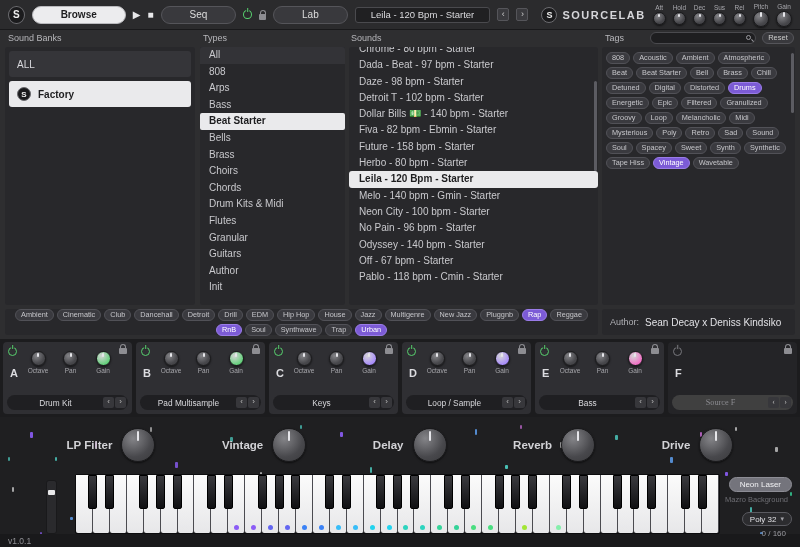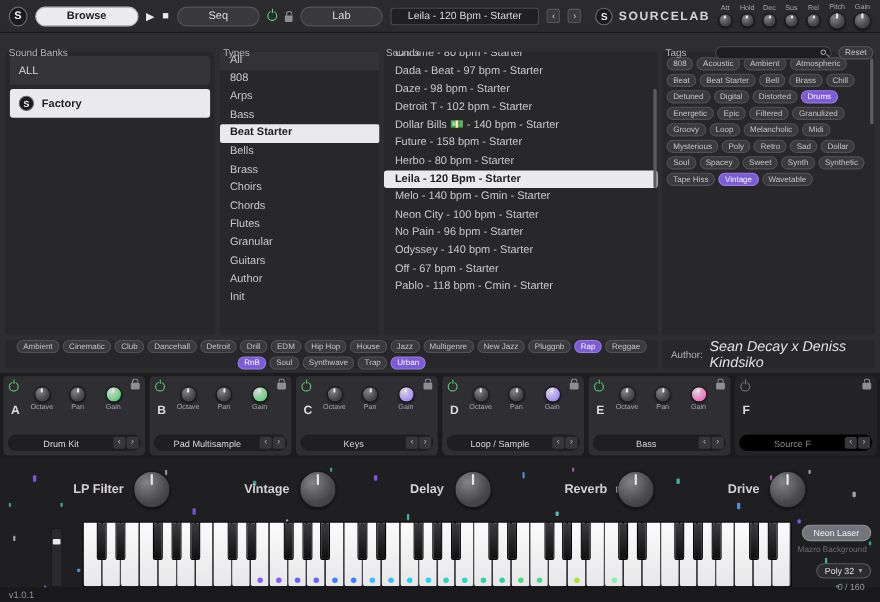--- a/index.html
+++ b/index.html
@@ -1,21 +1,21 @@
 <!DOCTYPE html>
 <html><head>
 <meta charset="utf-8">
 <style>
   * { margin:0; padding:0; box-sizing:border-box; }
   html,body { width:800px; height:547px; background:#151517; font-family:"Liberation Sans", sans-serif; overflow:hidden; }
   #app { position:relative; width:800px; height:547px; background:#2e2e30; overflow:hidden; }
 
   
   #top-bar { position:absolute; left:0; top:0; width:800px; height:30px; background:#2b2b2d; border-bottom:1px solid #19191b; display:flex; align-items:center; padding:0 8px; gap:7px; z-index:5; }
-  #col-headers { position:absolute; left:0; top:40px; width:800px; height:16px; z-index:4; }
+  #col-headers { position:absolute; left:0; top:30px; width:800px; height:16px; z-index:4; }
   #mid-region { position:absolute; left:0; top:339px; width:800px; height:78px; background:#1c1c1e; }
   #bottom-region { position:absolute; left:0; top:417px; width:800px; height:130px; background:#1f1f21; overflow:hidden; }
   #footer-bar { position:absolute; left:0; top:534px; width:800px; height:13px; background:#19191b; z-index:6; }
 
   
   .s-logo { border-radius:50%; background:#1b1b1d; border:1px solid #6c6c70; color:#eee; font-weight:bold; display:flex; align-items:center; justify-content:center; }
   .pill-btn { background:#39393d; border:1px solid #55555a; color:#ddd; border-radius:10px; font-size:10px; padding:2px 28px; line-height:12px; }
   .browse-btn { background:#ececee; color:#1d1d1f; border:1px solid #b9b9bd; font-weight:bold; }
   .knob { border-radius:50%; background:radial-gradient(circle at 35% 30%, #848488, #48484c 60%, #39393c); border:1px solid #1a1a1c; position:relative; box-shadow:0 1px 2px rgba(0,0,0,.6); }
   .knob::after { content:''; position:absolute; left:50%; top:7%; width:2px; height:32%; background:#e6e6ea; transform:translateX(-50%); border-radius:1px; }
@@ -70,33 +70,33 @@
   .tag-wrap { display:flex; flex-wrap:wrap; gap:3px; }
   .tag-pill { font-size:7.3px; color:#c6c6ca; background:#3a3a3f; border:1px solid #515157; border-radius:7px; padding:1px 5px; line-height:8px; }
   .tag-pill.on { background:#7c5bd6; border-color:#9a7ce8; color:#fff; }
 
   .vscroll { position:absolute; right:1px; width:3px; border-radius:2px; background:#5c5c62; }
 
   
   #genres-box { position:absolute; left:5px; top:309px; width:593px; height:26px; background:#28282b; border-radius:3px; display:flex; flex-wrap:wrap; justify-content:center; align-content:center; gap:3px; padding:2px 6px; }
   #author-box { position:absolute; left:602px; top:309px; width:193px; height:26px; background:#28282b; border-radius:3px; display:flex; align-items:center; padding:0 8px; gap:6px; }
   #author-label { font-size:9px; color:#b0b0b5; }
-  #author-value { font-size:13px; color:#e2e2e6;font-style:italic; }
+  #author-value { font-size:10px; color:#e2e2e6; }
 
   
   #channels-row { position:absolute; left:3px; top:342px; width:794px; height:72px; display:flex; gap:4px; }
   .channel { flex:1; background:#2f2f33; border-radius:4px; position:relative; }
   .channel.empty { background:#242427; }
   .ch-power { position:absolute; left:5px; top:5px; }
   .ch-lock { position:absolute; right:5px; top:2px; }
   .ch-letter { position:absolute; left:7px; top:25px; font-size:11px; font-weight:bold; color:#dcdce0; }
   .ch-knobs { position:absolute; left:22px; right:16px; top:9px; display:flex; justify-content:space-between; }
   .k-col { display:flex; flex-direction:column; align-items:center; gap:1px; width:26px; }
   .ch-name { position:absolute; left:4px; right:4px; bottom:4px; height:15px; background:#1f1f22; border-radius:8px; display:flex; align-items:center; padding:0 2px; gap:1px; }
-  .channel.empty .ch-name { background:#000000; }
+  .channel.empty .ch-name { background:#404040;font-family:Liberation Serif, serif; }
   .ch-name span.nm { flex:1; text-align:center; font-size:8.3px; color:#d8d8dc; white-space:nowrap; overflow:hidden; }
   .channel.empty .ch-name span.nm { color:#8b8b90; }
   .nav-sq { width:11px; height:11px; background:#37373b; border-radius:2px; color:#bbb; font-size:8px; line-height:10px; text-align:center; }
 
   
   #fx-row { position:absolute; left:0; top:421px; width:800px; height:48px; display:flex; justify-content:space-evenly; align-items:center; z-index:2; }
   .fx-group { display:flex; align-items:center; gap:9px; }
   .fx-label { font-size:11.5px; font-weight:bold; color:#d2d2d6; }
 
   
@@ -196,33 +196,35 @@
   <div class="panel" id="types-panel">
       <div class="type-row first">All</div>
       <div class="type-row">808</div>
       <div class="type-row">Arps</div>
       <div class="type-row">Bass</div>
       <div class="type-row sel">Beat Starter</div>
       <div class="type-row">Bells</div>
       <div class="type-row">Brass</div>
       <div class="type-row">Choirs</div>
       <div class="type-row">Chords</div>
+      <div class="type-row">Drum Kits &amp; Midi</div>
       <div class="type-row">Flutes</div>
       <div class="type-row">Granular</div>
       <div class="type-row">Guitars</div>
       <div class="type-row">Author</div>
       <div class="type-row">Init</div>
     </div>
   <div class="panel" id="sounds-panel">
     <div id="sounds-list">
         <div class="sound-row">Chrome - 80 bpm - Starter</div>
         <div class="sound-row">Dada - Beat - 97 bpm - Starter</div>
         <div class="sound-row">Daze - 98 bpm - Starter</div>
         <div class="sound-row">Detroit T - 102 bpm - Starter</div>
         <div class="sound-row">Dollar Bills 💵 - 140 bpm - Starter</div>
+        <div class="sound-row">Fiva - 82 bpm - Ebmin - Starter</div>
         <div class="sound-row">Future - 158 bpm - Starter</div>
         <div class="sound-row">Herbo - 80 bpm - Starter</div>
         <div class="sound-row sel">Leila - 120 Bpm - Starter</div>
         <div class="sound-row">Melo - 140 bpm - Gmin - Starter</div>
         <div class="sound-row">Neon City - 100 bpm - Starter</div>
         <div class="sound-row">No Pain - 96 bpm - Starter</div>
         <div class="sound-row">Odyssey - 140 bpm - Starter</div>
         <div class="sound-row">Off - 67 bpm - Starter</div>
         <div class="sound-row">Pablo - 118 bpm - Cmin - Starter</div>
       </div>
@@ -248,21 +250,21 @@
         <div class="tag-pill">Filtered</div>
         <div class="tag-pill">Granulized</div>
         <div class="tag-pill">Groovy</div>
         <div class="tag-pill">Loop</div>
         <div class="tag-pill">Melancholic</div>
         <div class="tag-pill">Midi</div>
         <div class="tag-pill">Mysterious</div>
         <div class="tag-pill">Poly</div>
         <div class="tag-pill">Retro</div>
         <div class="tag-pill">Sad</div>
-        <div class="tag-pill">Dollar</div>
+        <div class="tag-pill">Sound</div>
         <div class="tag-pill">Soul</div>
         <div class="tag-pill">Spacey</div>
         <div class="tag-pill">Sweet</div>
         <div class="tag-pill">Synth</div>
         <div class="tag-pill">Synthetic</div>
         <div class="tag-pill">Tape Hiss</div>
         <div class="tag-pill on">Vintage</div>
         <div class="tag-pill">Wavetable</div>
       </div>
     <div class="vscroll" style="top:6px;height:60px;"></div>

